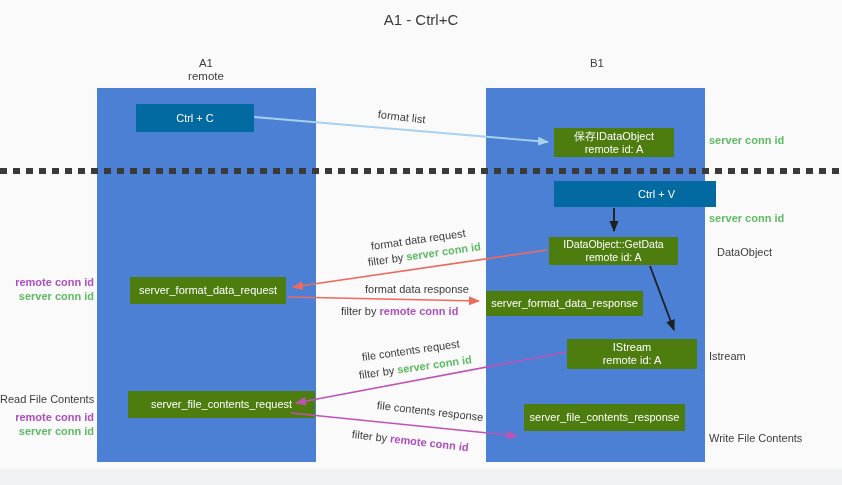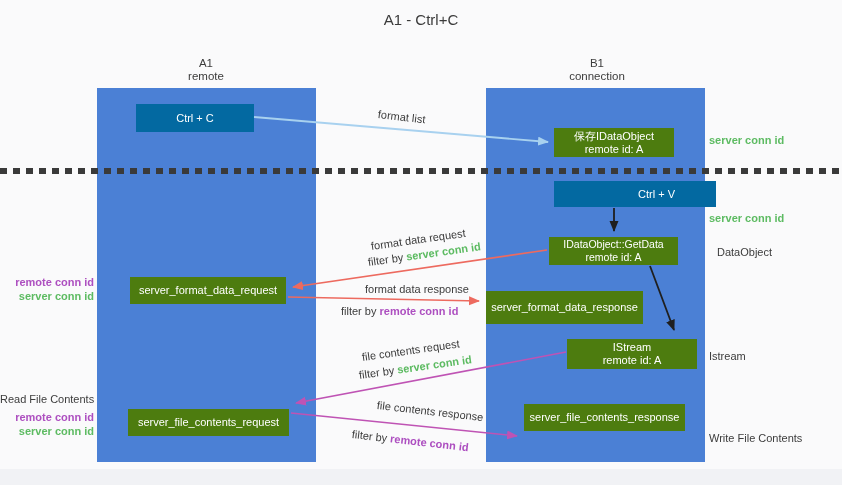--- a/index.html
+++ b/index.html
@@ -22,23 +22,23 @@
     background:repeating-linear-gradient(to right,#3a3a3a 0 7px,rgba(0,0,0,0) 7px 13px);}
   .node{position:absolute;display:flex;flex-direction:column;align-items:center;justify-content:center;
         color:#ffffff;font-size:11px;line-height:13px;text-align:center;}
   .node.green{background:#0369a1;}
   .node.orange{background:#4d7c0f;}
   .ctrl-c{left:136px;top:104px;width:118px;height:28px;}
   .save-obj{left:554px;top:128px;width:120px;height:29px;}
   .ctrl-v{left:554px;top:181px;width:119px;height:26px;padding-left:43px;}
   .getdata{left:549px;top:237px;width:129px;height:28px;font-size:10.5px;align-items:center;}
   .fmt-req{left:130px;top:277px;width:156px;height:27px;}
-  .fmt-resp{left:486px;top:291px;width:157px;height:33px;align-items:center;}
+  .fmt-resp{left:486px;top:291px;width:157px;height:25px;align-items:center;}
   .istream-box{left:567px;top:339px;width:130px;height:30px;}
-  .file-req{left:128px;top:391px;width:161px;height:27px;margin-top:18px;}
+  .file-req{left:128px;top:391px;width:187px;height:27px;}
   .file-resp{left:524px;top:404px;width:161px;height:27px;}
   .arrow-layer{position:absolute;left:0;top:0;width:842px;height:485px;pointer-events:none;}
   .flow-label{position:absolute;font-size:11px;white-space:nowrap;color:#3c3c3c;transform-origin:left center;}
   .rot-up{transform:rotate(-8deg);}
   .rot-dn{transform:rotate(6.5deg);}
   .tok-green{color:#5dbb62;font-weight:bold;}
   .tok-purple{color:#ad4fc0;font-weight:bold;}
   .side-label{position:absolute;font-size:11px;white-space:nowrap;}
   .side-label.gray{color:#3c3c3c;}
   .side-label.green{color:#5dbb62;font-weight:bold;}
@@ -56,21 +56,20 @@
   <div class="title">
     <div>A1 - Ctrl+C</div>
   </div>
 
   <div class="lane-header a1">
     <div>A1</div>
     <div>remote</div>
   </div>
   <div class="lane-header b1">
     <div>B1</div>
-    <div>connection</div>
   </div>
 
   <div class="lane a1"></div>
   <div class="lane b1"></div>
 
   <div class="dotted-line"></div>
 
   <div class="node green ctrl-c">
     <div>Ctrl + C</div>
   </div>

